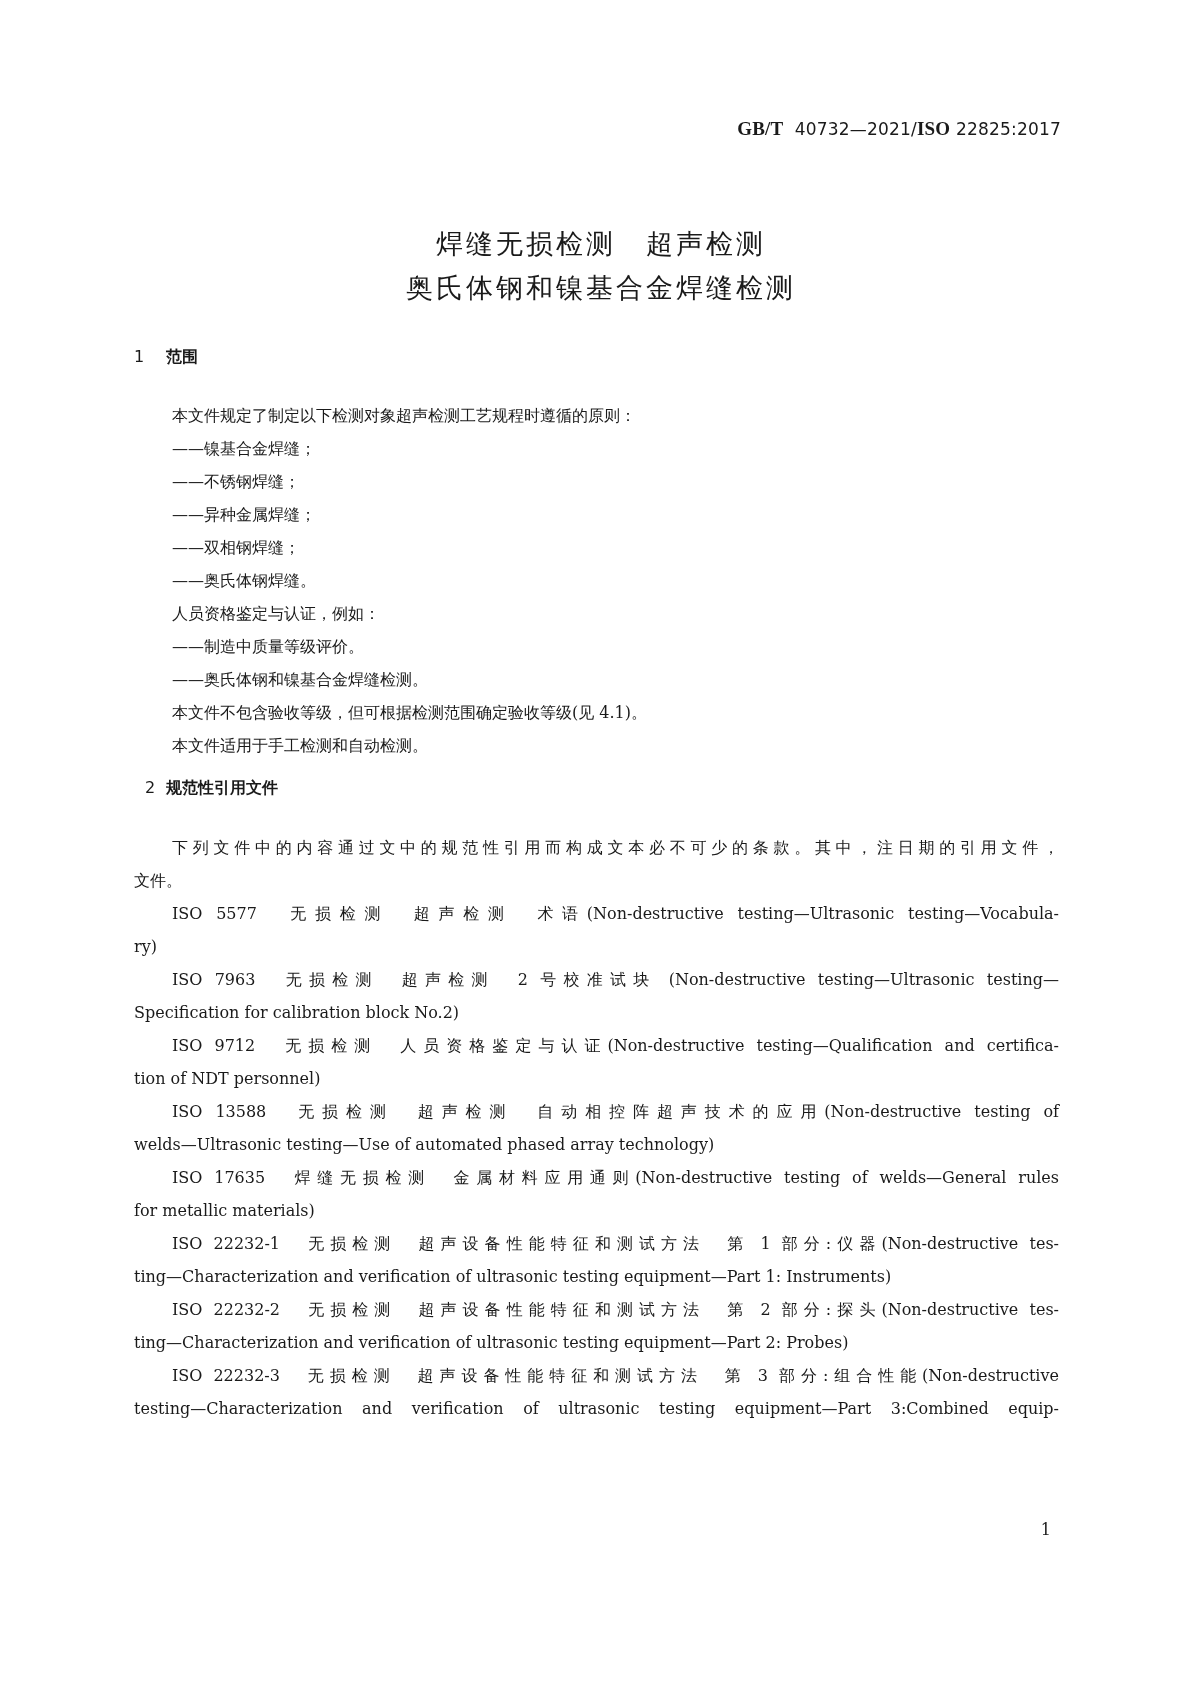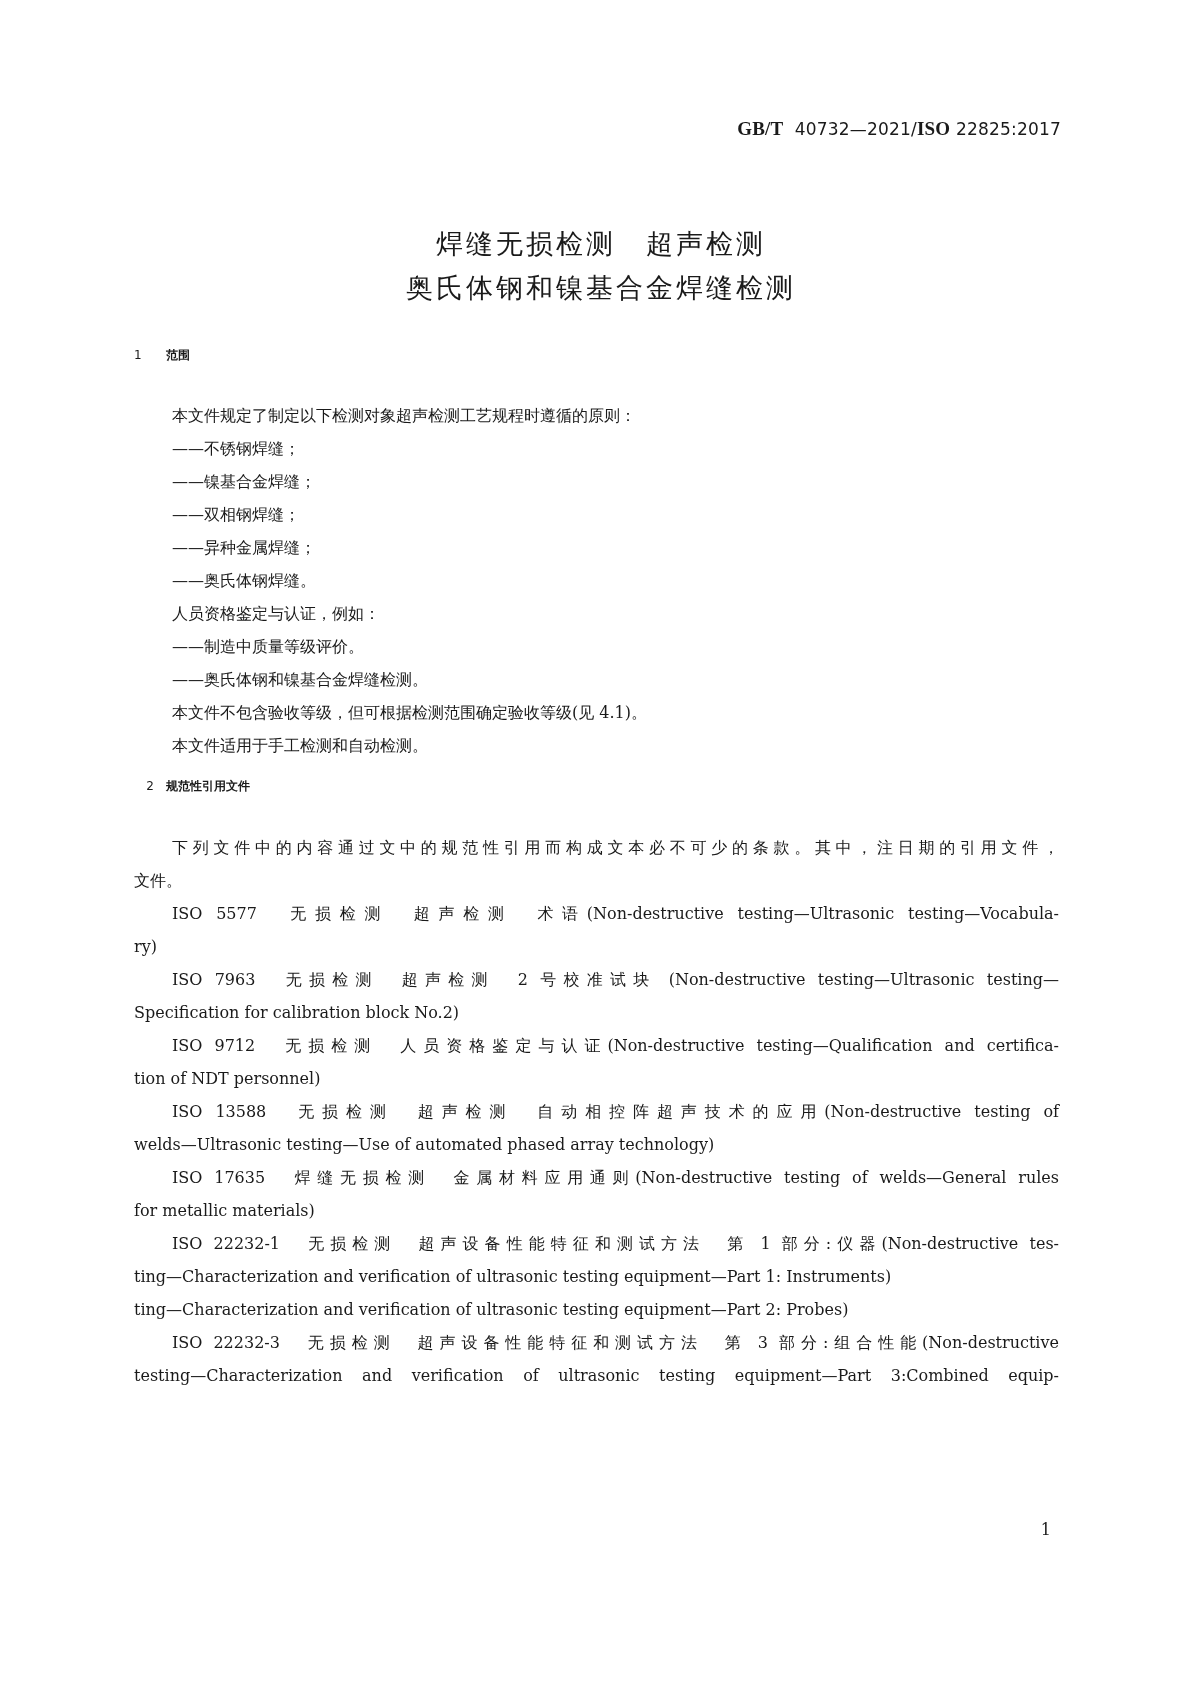--- a/index.html
+++ b/index.html
@@ -2,21 +2,21 @@
 <html><head>
 <meta charset="utf-8">
 <style>
   html, body { margin: 0; padding: 0; background: #ffffff; }
   body { width: 1191px; height: 1684px; position: relative; overflow: hidden; color: #1a1a1a; font-family: "DejaVu Serif", "Liberation Serif", serif; }
   .std-code { position: absolute; top: 118px; right: 130px; font-size: 17px; letter-spacing: 0.2px; white-space: nowrap; }
   .std-code .gb { font-family: "Liberation Serif", serif; font-weight: bold; font-size: 19px; }
   .std-code .num { font-family: "DejaVu Sans", sans-serif; font-size: 17px; margin-top: 12px; }
   .title { position: absolute; top: 222px; left: 0; width: 1191px; text-align: center; font-family: "DejaVu Sans", sans-serif; font-size: 27px; line-height: 44px; letter-spacing: 3px; }
   .title .line { display: block; margin-left: 11px; }
-  .sec { position: absolute; left: 134px; font-family: "DejaVu Sans", sans-serif; font-size: 12px; font-weight: bold; }
+  .sec { position: absolute; left: 134px; font-family: "DejaVu Sans", sans-serif; font-size: 16px; font-weight: bold; }
   .sec .no { display: inline-block; width: 32px; font-weight: normal; }
   .p { position: absolute; left: 134px; width: 925px; font-size: 16px; line-height: 33px; }
   .ind { padding-left: 38px; }
   .line { display: block; white-space: nowrap; }
   .just { text-align: justify; text-align-last: justify; }
   .page-no { position: absolute; top: 1520px; right: 140px; font-size: 16px; }
 </style>
 </head>
 <body>
 
@@ -30,24 +30,24 @@
   <span class="line">焊缝无损检测　超声检测</span>
   <span class="line">奥氏体钢和镍基合金焊缝检测</span>
 </div>
 
 <div class="sec" style="top:347px;">
   <span class="no">1</span><span>范围</span>
 </div>
 
 <div class="p ind" style="top:399px;">
   <span class="line">本文件规定了制定以下检测对象超声检测工艺规程时遵循的原则：</span>
+  <span class="line">——镍基合金焊缝；</span>
   <span class="line">——不锈钢焊缝；</span>
-  <span class="line">——镍基合金焊缝；</span>
+  <span class="line">——异种金属焊缝；</span>
   <span class="line">——双相钢焊缝；</span>
-  <span class="line">——异种金属焊缝；</span>
   <span class="line">——奥氏体钢焊缝。</span>
   <span class="line">人员资格鉴定与认证，例如：</span>
   <span class="line">——制造中质量等级评价。</span>
   <span class="line">——奥氏体钢和镍基合金焊缝检测。</span>
   <span class="line">本文件不包含验收等级，但可根据检测范围确定验收等级(见 4.1)。</span>
   <span class="line">本文件适用于手工检测和自动检测。</span>
 </div>
 
 <div class="sec" style="top:778px;text-align:center;">
   <span class="no">2</span><span>规范性引用文件</span>
@@ -62,18 +62,19 @@
   <span class="line just ind">ISO 7963　无损检测　超声检测　2 号校准试块 (Non-destructive testing—Ultrasonic testing—</span>
   <span class="line">Specification for calibration block No.2)</span>
   <span class="line just ind">ISO 9712　无损检测　人员资格鉴定与认证(Non-destructive testing—Qualification and certifica-</span>
   <span class="line">tion of NDT personnel)</span>
   <span class="line just ind">ISO 13588　无损检测　超声检测　自动相控阵超声技术的应用(Non-destructive testing of</span>
   <span class="line">welds—Ultrasonic testing—Use of automated phased array technology)</span>
   <span class="line just ind">ISO 17635　焊缝无损检测　金属材料应用通则(Non-destructive testing of welds—General rules</span>
   <span class="line">for metallic materials)</span>
   <span class="line just ind">ISO 22232-1　无损检测　超声设备性能特征和测试方法　第 1 部分:仪器(Non-destructive tes-</span>
   <span class="line">ting—Characterization and verification of ultrasonic testing equipment—Part 1: Instruments)</span>
+  <span class="line just ind">ISO 22232-2　无损检测　超声设备性能特征和测试方法　第 2 部分:探头(Non-destructive tes-</span>
   <span class="line">ting—Characterization and verification of ultrasonic testing equipment—Part 2: Probes)</span>
   <span class="line just ind">ISO 22232-3　无损检测　超声设备性能特征和测试方法　第 3 部分:组合性能(Non-destructive</span>
   <span class="line just">testing—Characterization and verification of ultrasonic testing equipment—Part 3:Combined equip-</span>
 </div>
 
 <div class="page-no">1</div>
 
 </body></html>

